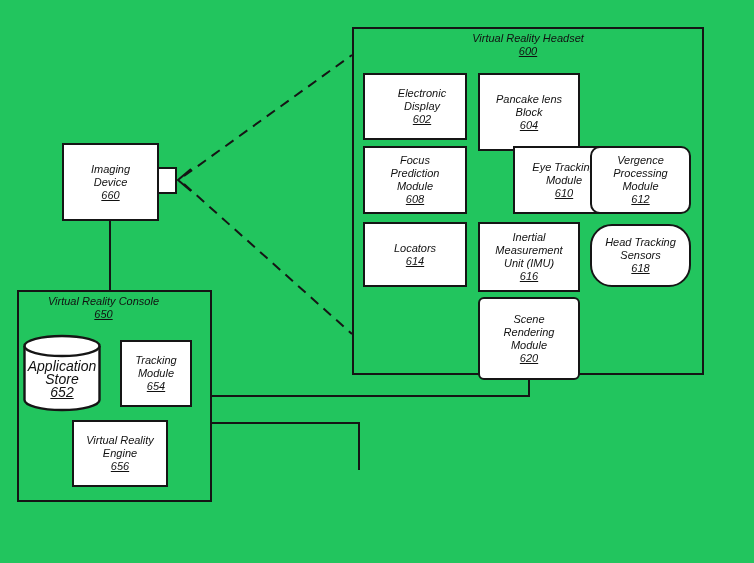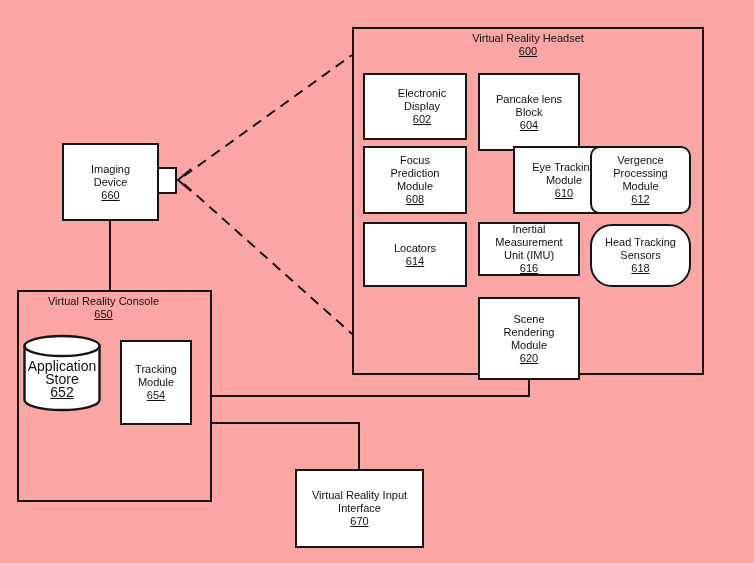--- a/index.html
+++ b/index.html
@@ -1,20 +1,21 @@
 <!DOCTYPE html>
 <html><head>
 <meta charset="utf-8">
 <style>
   html,body { margin:0; padding:0; background:#fff; }
   #stage {
     position:relative; width:754px; height:563px;
-    background:#fca5a5; overflow:hidden;
+    background:#22c55e; overflow:hidden;
     font-family:"Liberation Sans","DejaVu Sans",sans-serif;
     color:#111;
+    font-style:italic;
   }
   svg.wires { position:absolute; left:0; top:0; z-index:1; }
   .box {
     position:absolute; box-sizing:border-box; background:#fff;
     border:2px solid #151515; z-index:2;
   }
   .outer { background:transparent; }
   .module {
     display:flex; flex-direction:column; align-items:center; justify-content:center;
     text-align:center; font-size:11px; line-height:13px; padding:2px 12px; z-index:3;
@@ -76,29 +77,29 @@
     <span class="num">610</span>
   </div>
   <div class="box module" style="left:590px; top:146px; width:101px; height:68px;border-radius:10px;">
     <span class="lbl">Vergence Processing Module</span>
     <span class="num">612</span>
   </div>
   <div class="box module" style="left:363px; top:222px; width:104px; height:65px;">
     <span class="lbl">Locators</span>
     <span class="num">614</span>
   </div>
-  <div class="box module" style="left:478px; top:222px; width:102px; height:54px;justify-content:center;">
+  <div class="box module" style="left:478px; top:222px; width:102px; height:70px;justify-content:center;">
     <span class="lbl">Inertial Measurement Unit (IMU)</span>
     <span class="num">616</span>
   </div>
   <div class="box module" style="left:590px; top:224px; width:101px; height:63px;border-radius:22px;">
     <span class="lbl">Head Tracking Sensors</span>
     <span class="num">618</span>
   </div>
-  <div class="box module tight" style="left:478px; top:297px; width:102px; height:83px;">
+  <div class="box module tight" style="left:478px; top:297px; width:102px; height:83px;border-radius:6px;">
     <span class="lbl">Scene Rendering Module</span>
     <span class="num">620</span>
   </div>
 
   <div class="box module tight" style="left:62px; top:143px; width:97px; height:78px;">
     <span class="lbl">Imaging Device</span>
     <span class="num">660</span>
   </div>
   <div class="lens" style="left:157px; top:167px; width:20px; height:27px;"></div>
 
@@ -110,24 +111,24 @@
 
   <svg class="cyl" style="left:23px; top:334px;" width="78" height="78" viewBox="0 0 78 78">
     <path d="M1.5,12 V66 A37.5,10 0 0 0 76.5,66 V12" fill="#fff" stroke="#151515" stroke-width="2.4"></path>
     <ellipse cx="39" cy="12" rx="37.5" ry="10" fill="#fff" stroke="#151515" stroke-width="2.4"></ellipse>
   </svg>
   <div class="cyl-text" style="left:23px; top:360px; width:78px;">
     <span class="lbl">Application Store</span>
     <span class="num">652</span>
   </div>
 
-  <div class="box module" style="left:120px; top:340px; width:72px; height:85px;">
+  <div class="box module" style="left:120px; top:340px; width:72px; height:67px;">
     <span class="lbl">Tracking Module</span>
     <span class="num">654</span>
   </div>
 
+  <div class="box module" style="left:72px; top:420px; width:96px; height:67px;">
+    <span class="lbl">Virtual Reality Engine</span>
+    <span class="num">656</span>
+  </div>
 
-  <div class="box module" style="left:295px; top:469px; width:129px; height:79px;">
-    <span class="lbl">Virtual Reality Input Interface</span>
-    <span class="num">670</span>
-  </div>
 
 </div>
 
 </body></html>

